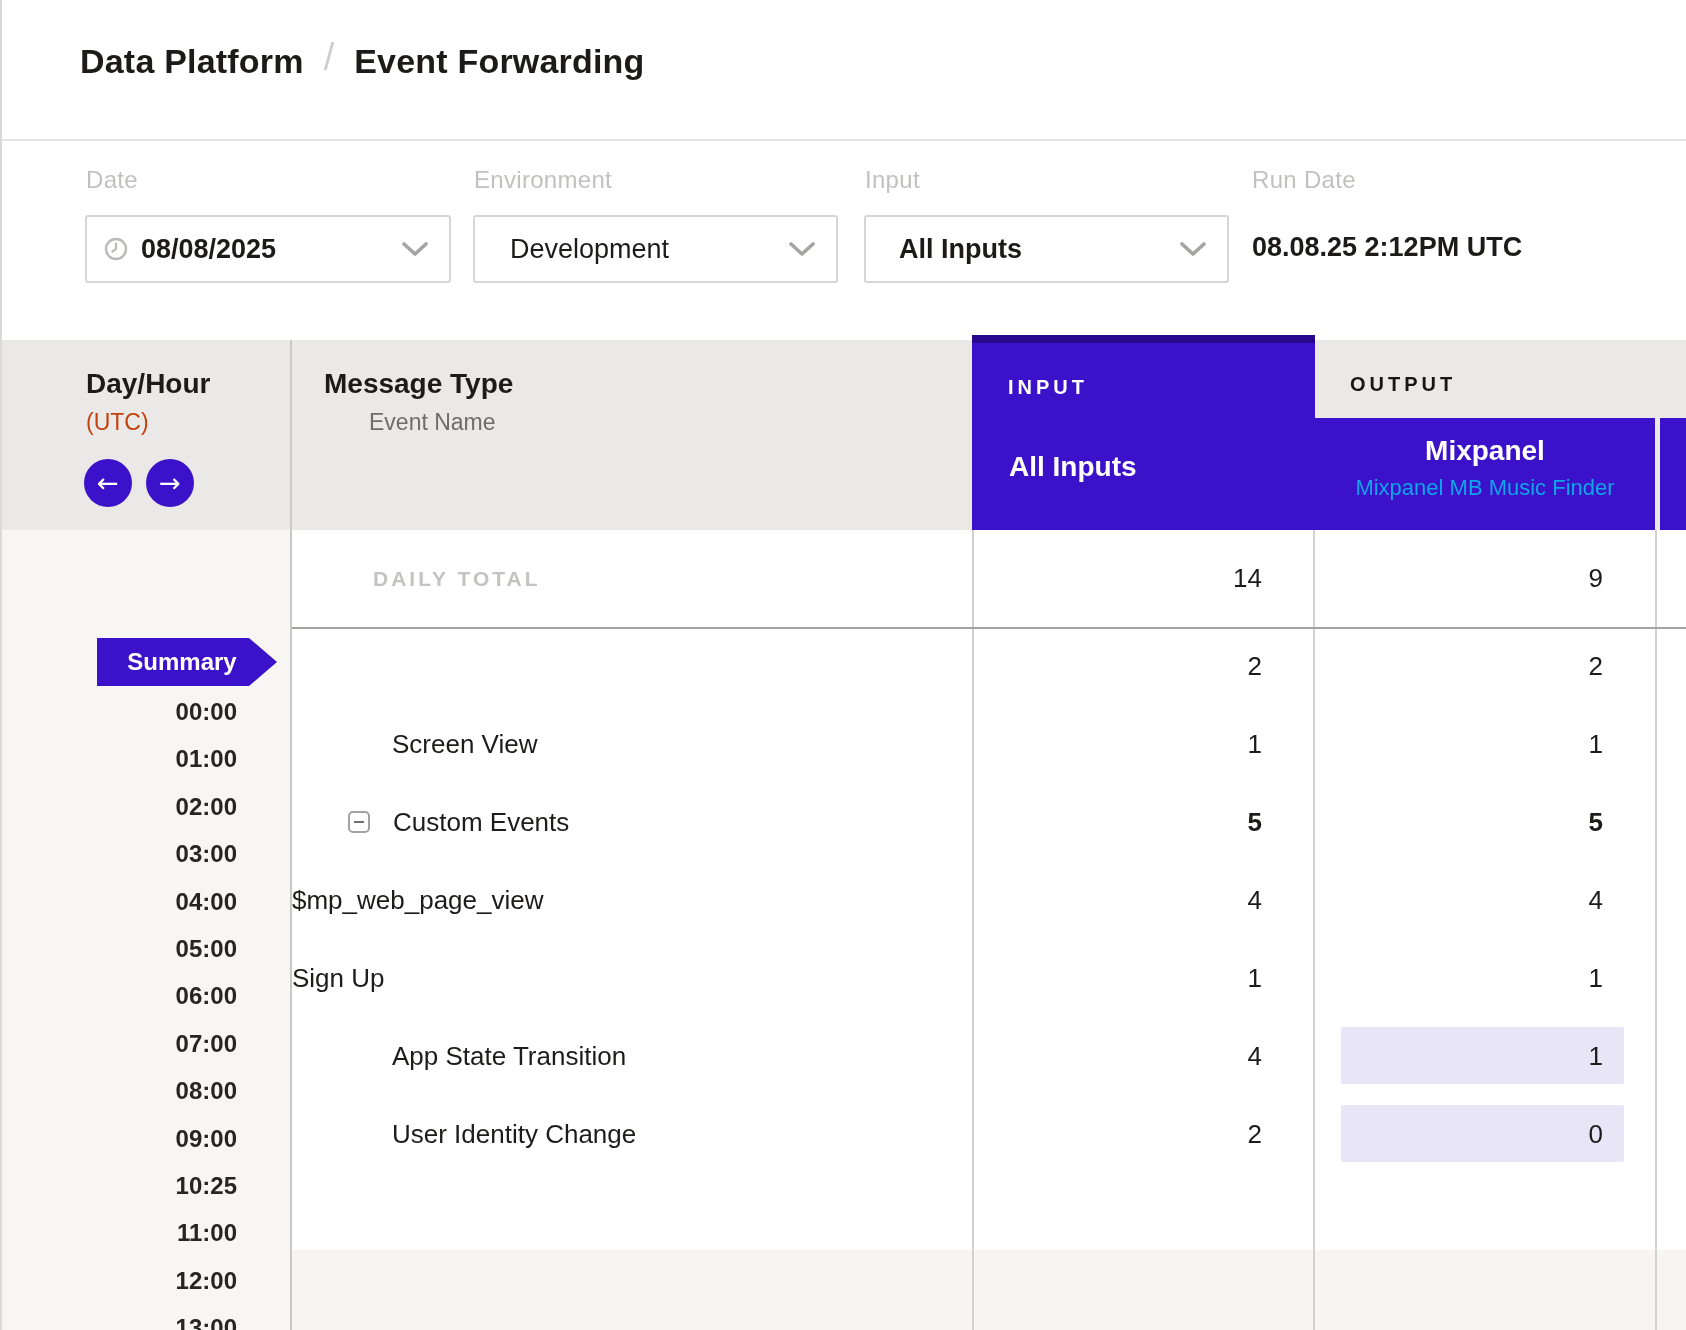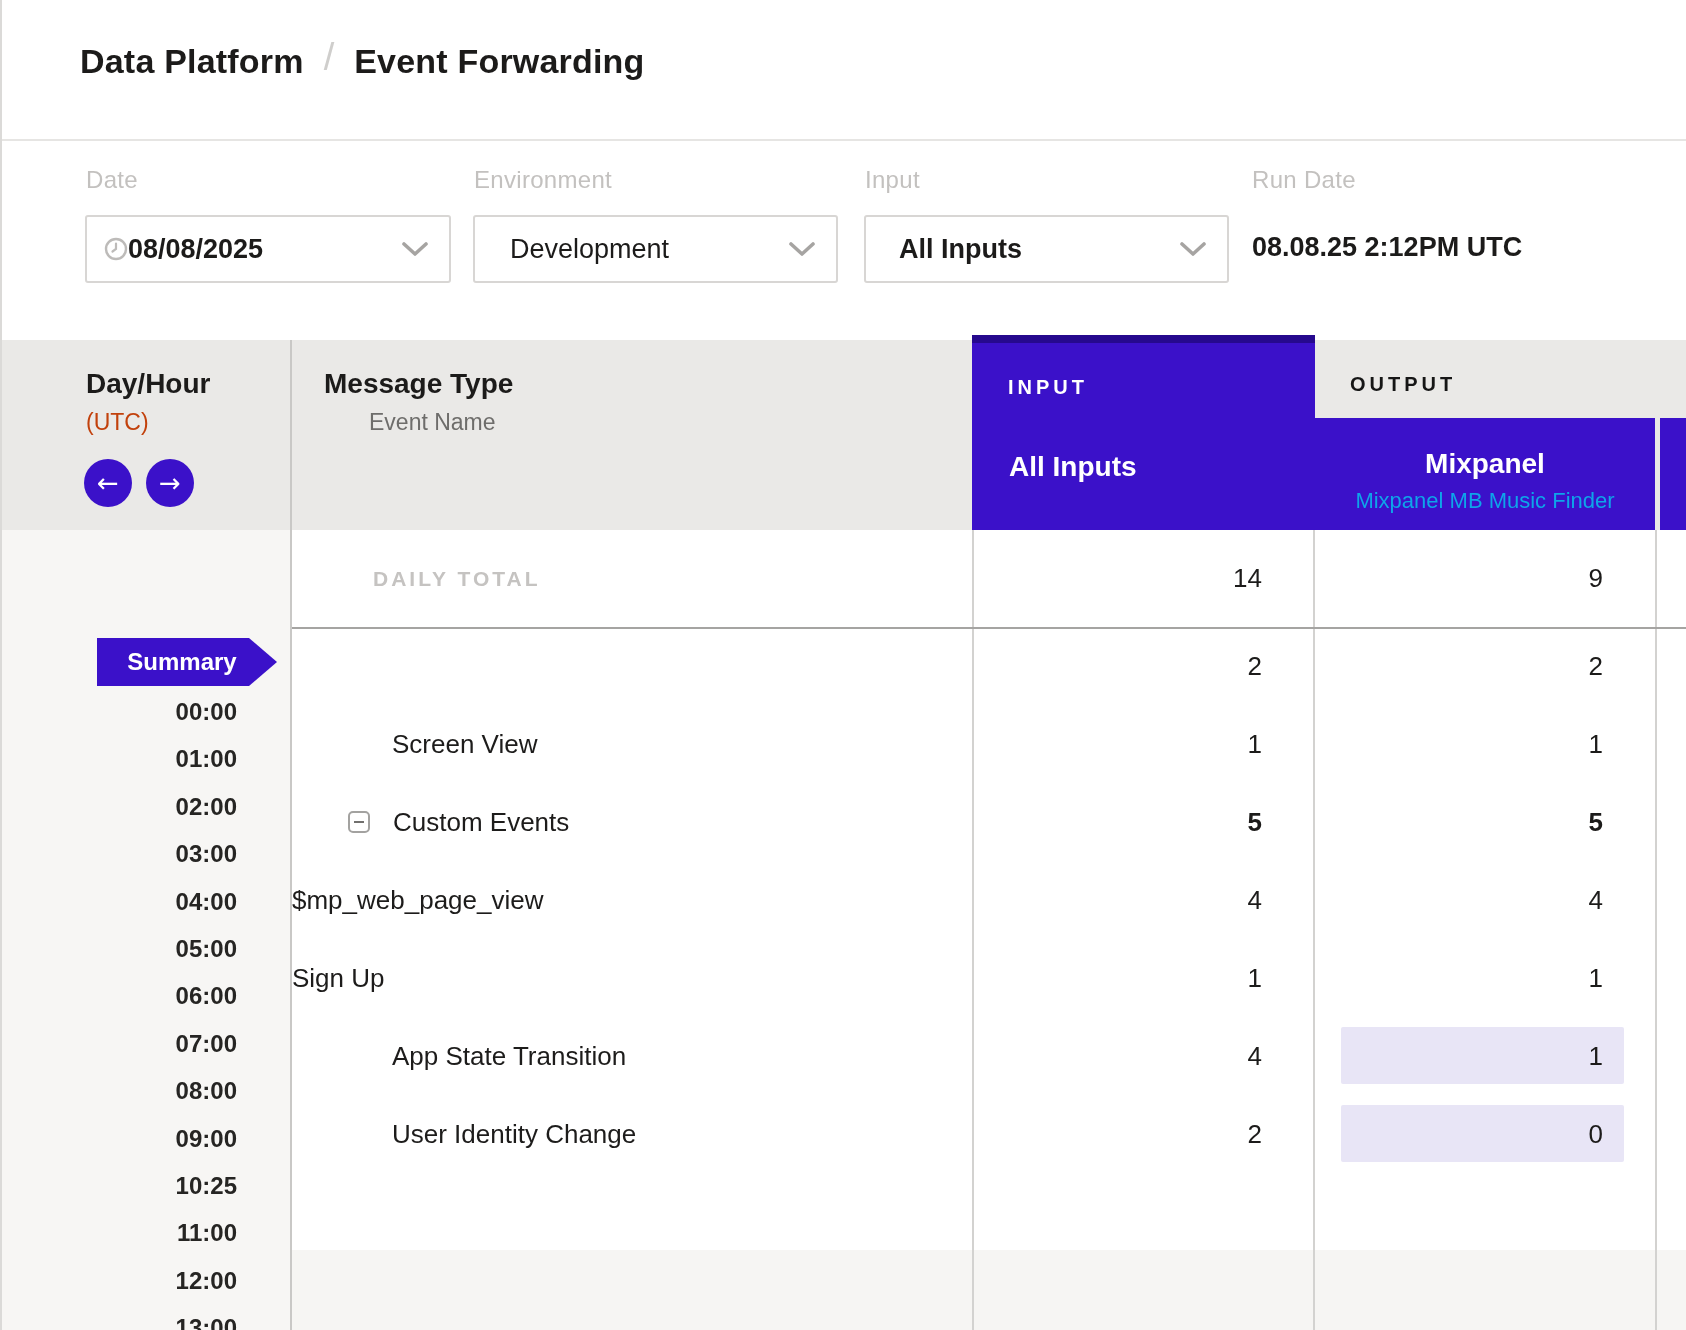--- a/index.html
+++ b/index.html
@@ -33,21 +33,21 @@
   .mt-sub   { position:absolute; left:367px; top:409px; font-size:23px; color:#6e6d6b; }
   .output-label { position:absolute; left:1348px; top:373px; font-size:20px; font-weight:700;
                   letter-spacing:4px; color:#161616; }
 
   .input-block { position:absolute; left:970px; top:335px; width:343px; height:195px; }
   .input-block .strip { height:8px; }
   .input-block .glabel { margin:33px 0 0 36px; color:#fff; font-size:20px; font-weight:700; letter-spacing:4px; }
   .input-block .gname  { margin:52px 0 0 37px; color:#fff; font-size:28px; font-weight:700; }
 
   .mix-block { position:absolute; left:1313px; top:418px; width:340px; height:112px;
-               display:flex; flex-direction:column; align-items:center; padding-top:30px; }
+               display:flex; flex-direction:column; align-items:center; padding-top:17px; }
   .mix-block .gname { color:#fff; font-size:28px; font-weight:700; line-height:32px; }
   .mix-block .gsub  { color:#0ea5e9; font-size:22px; line-height:24px; margin-top:9px; }
   .next-block { position:absolute; left:1658px; top:418px; width:28px; height:112px; }
 
   
   .hour-rail-bg { position:absolute; left:0; top:530px; width:288px; height:800px; background:#f7f6f4; }
   .bottom-band  { position:absolute; left:290px; top:1250px; width:1396px; height:80px; background:#f6f5f3; }
   .vline { position:absolute; width:2px; background:#d3d2d0; }
   .v1 { left:288px;  top:340px; height:990px; background:#c9c8c6; }
   .v2 { left:970px;  top:530px; height:800px; }
@@ -102,21 +102,21 @@
   <span class="filter-label" style="left:84px">Date</span>
   <span class="filter-label" style="left:472px">Environment</span>
   <span class="filter-label" style="left:863px">Input</span>
   <span class="filter-label" style="left:1250px">Run Date</span>
 
   <div class="fbox" style="left:83px; width:366px;">
     <svg style="margin-left:17px" width="24" height="24" viewBox="0 0 24 24">
       <circle cx="12" cy="12" r="10" fill="none" stroke="#bdbbb9" stroke-width="2.4"></circle>
       <path d="M12 6.5 V12 L8.5 14.5" fill="none" stroke="#bdbbb9" stroke-width="2.2" stroke-linecap="round"></path>
     </svg>
-    <span class="txt" style="margin-left:0; font-weight:700;">08/08/2025</span>
+    <span class="txt" style="margin-left:13px; font-weight:700;">08/08/2025</span>
     <svg class="chev" width="28" height="16" viewBox="0 0 28 16">
       <polyline points="3,3 14,13 25,3" fill="none" stroke="#a6a4a2" stroke-width="3.6" stroke-linecap="round" stroke-linejoin="round"></polyline>
     </svg>
   </div>
 
   <div class="fbox" style="left:471px; width:365px;">
     <span class="txt" style="margin-left:35px; font-weight:500;">Development</span>
     <svg class="chev" width="28" height="16" viewBox="0 0 28 16">
       <polyline points="3,3 14,13 25,3" fill="none" stroke="#a6a4a2" stroke-width="3.6" stroke-linecap="round" stroke-linejoin="round"></polyline>
     </svg>

